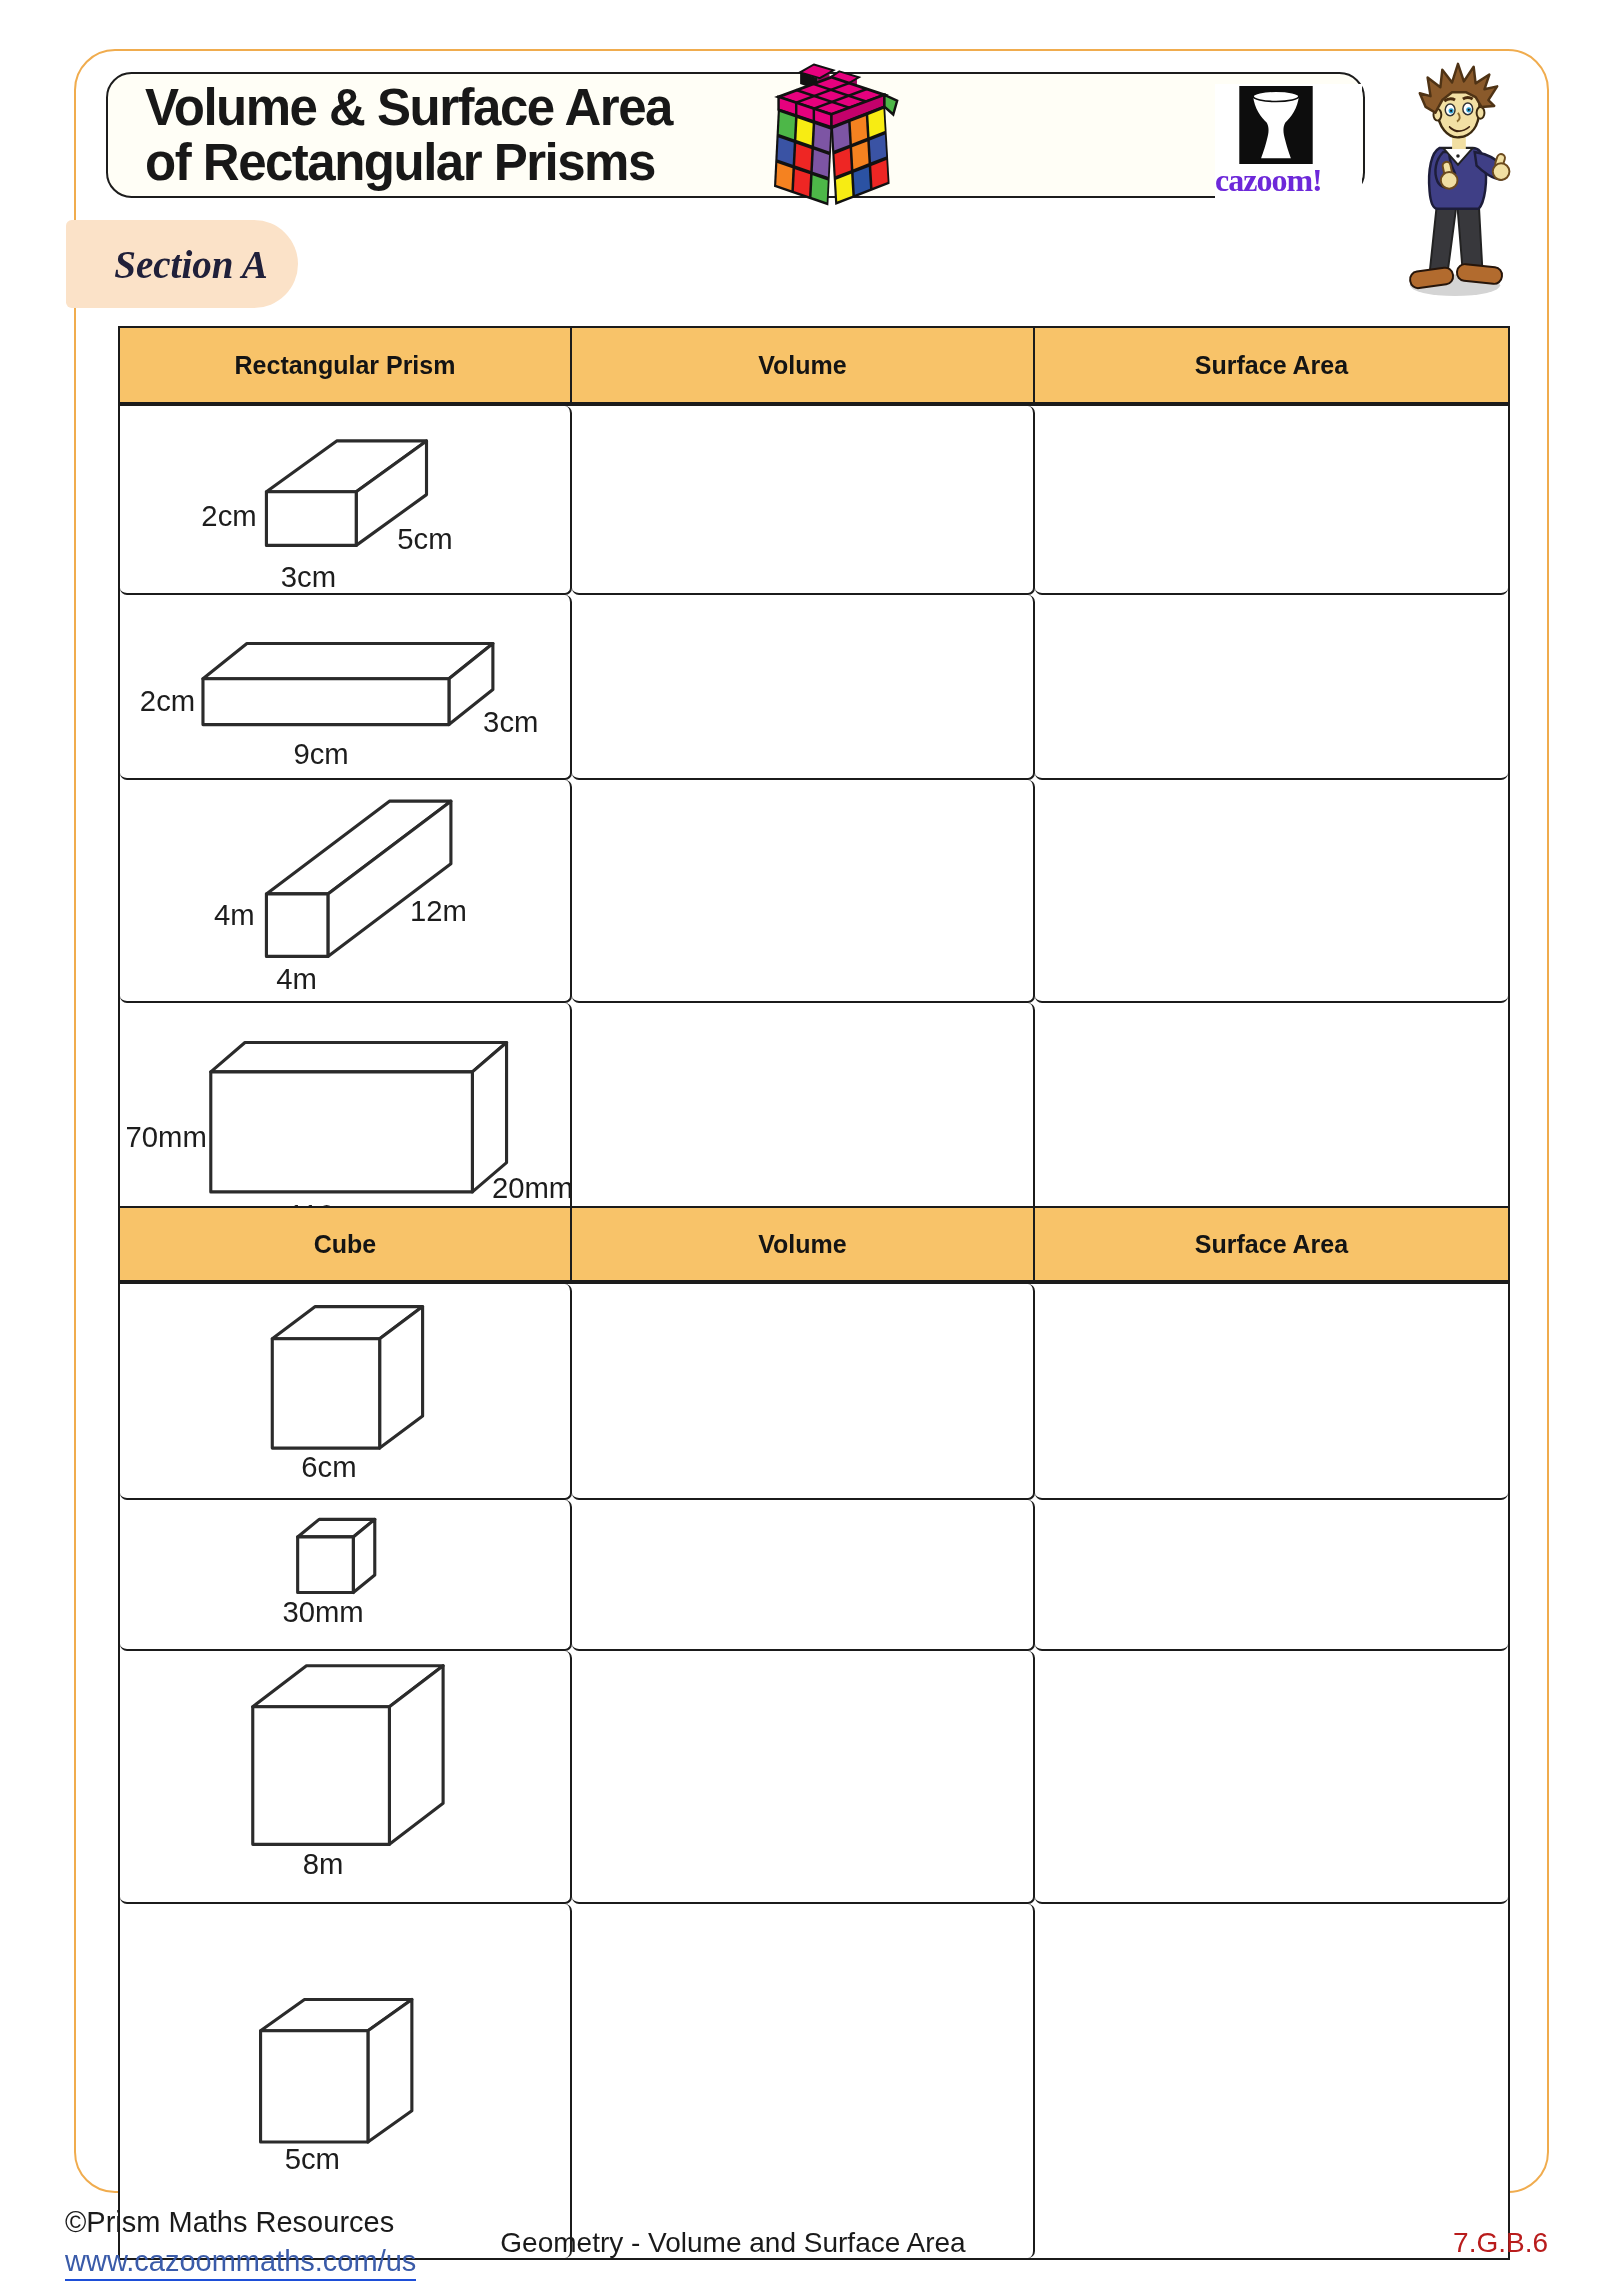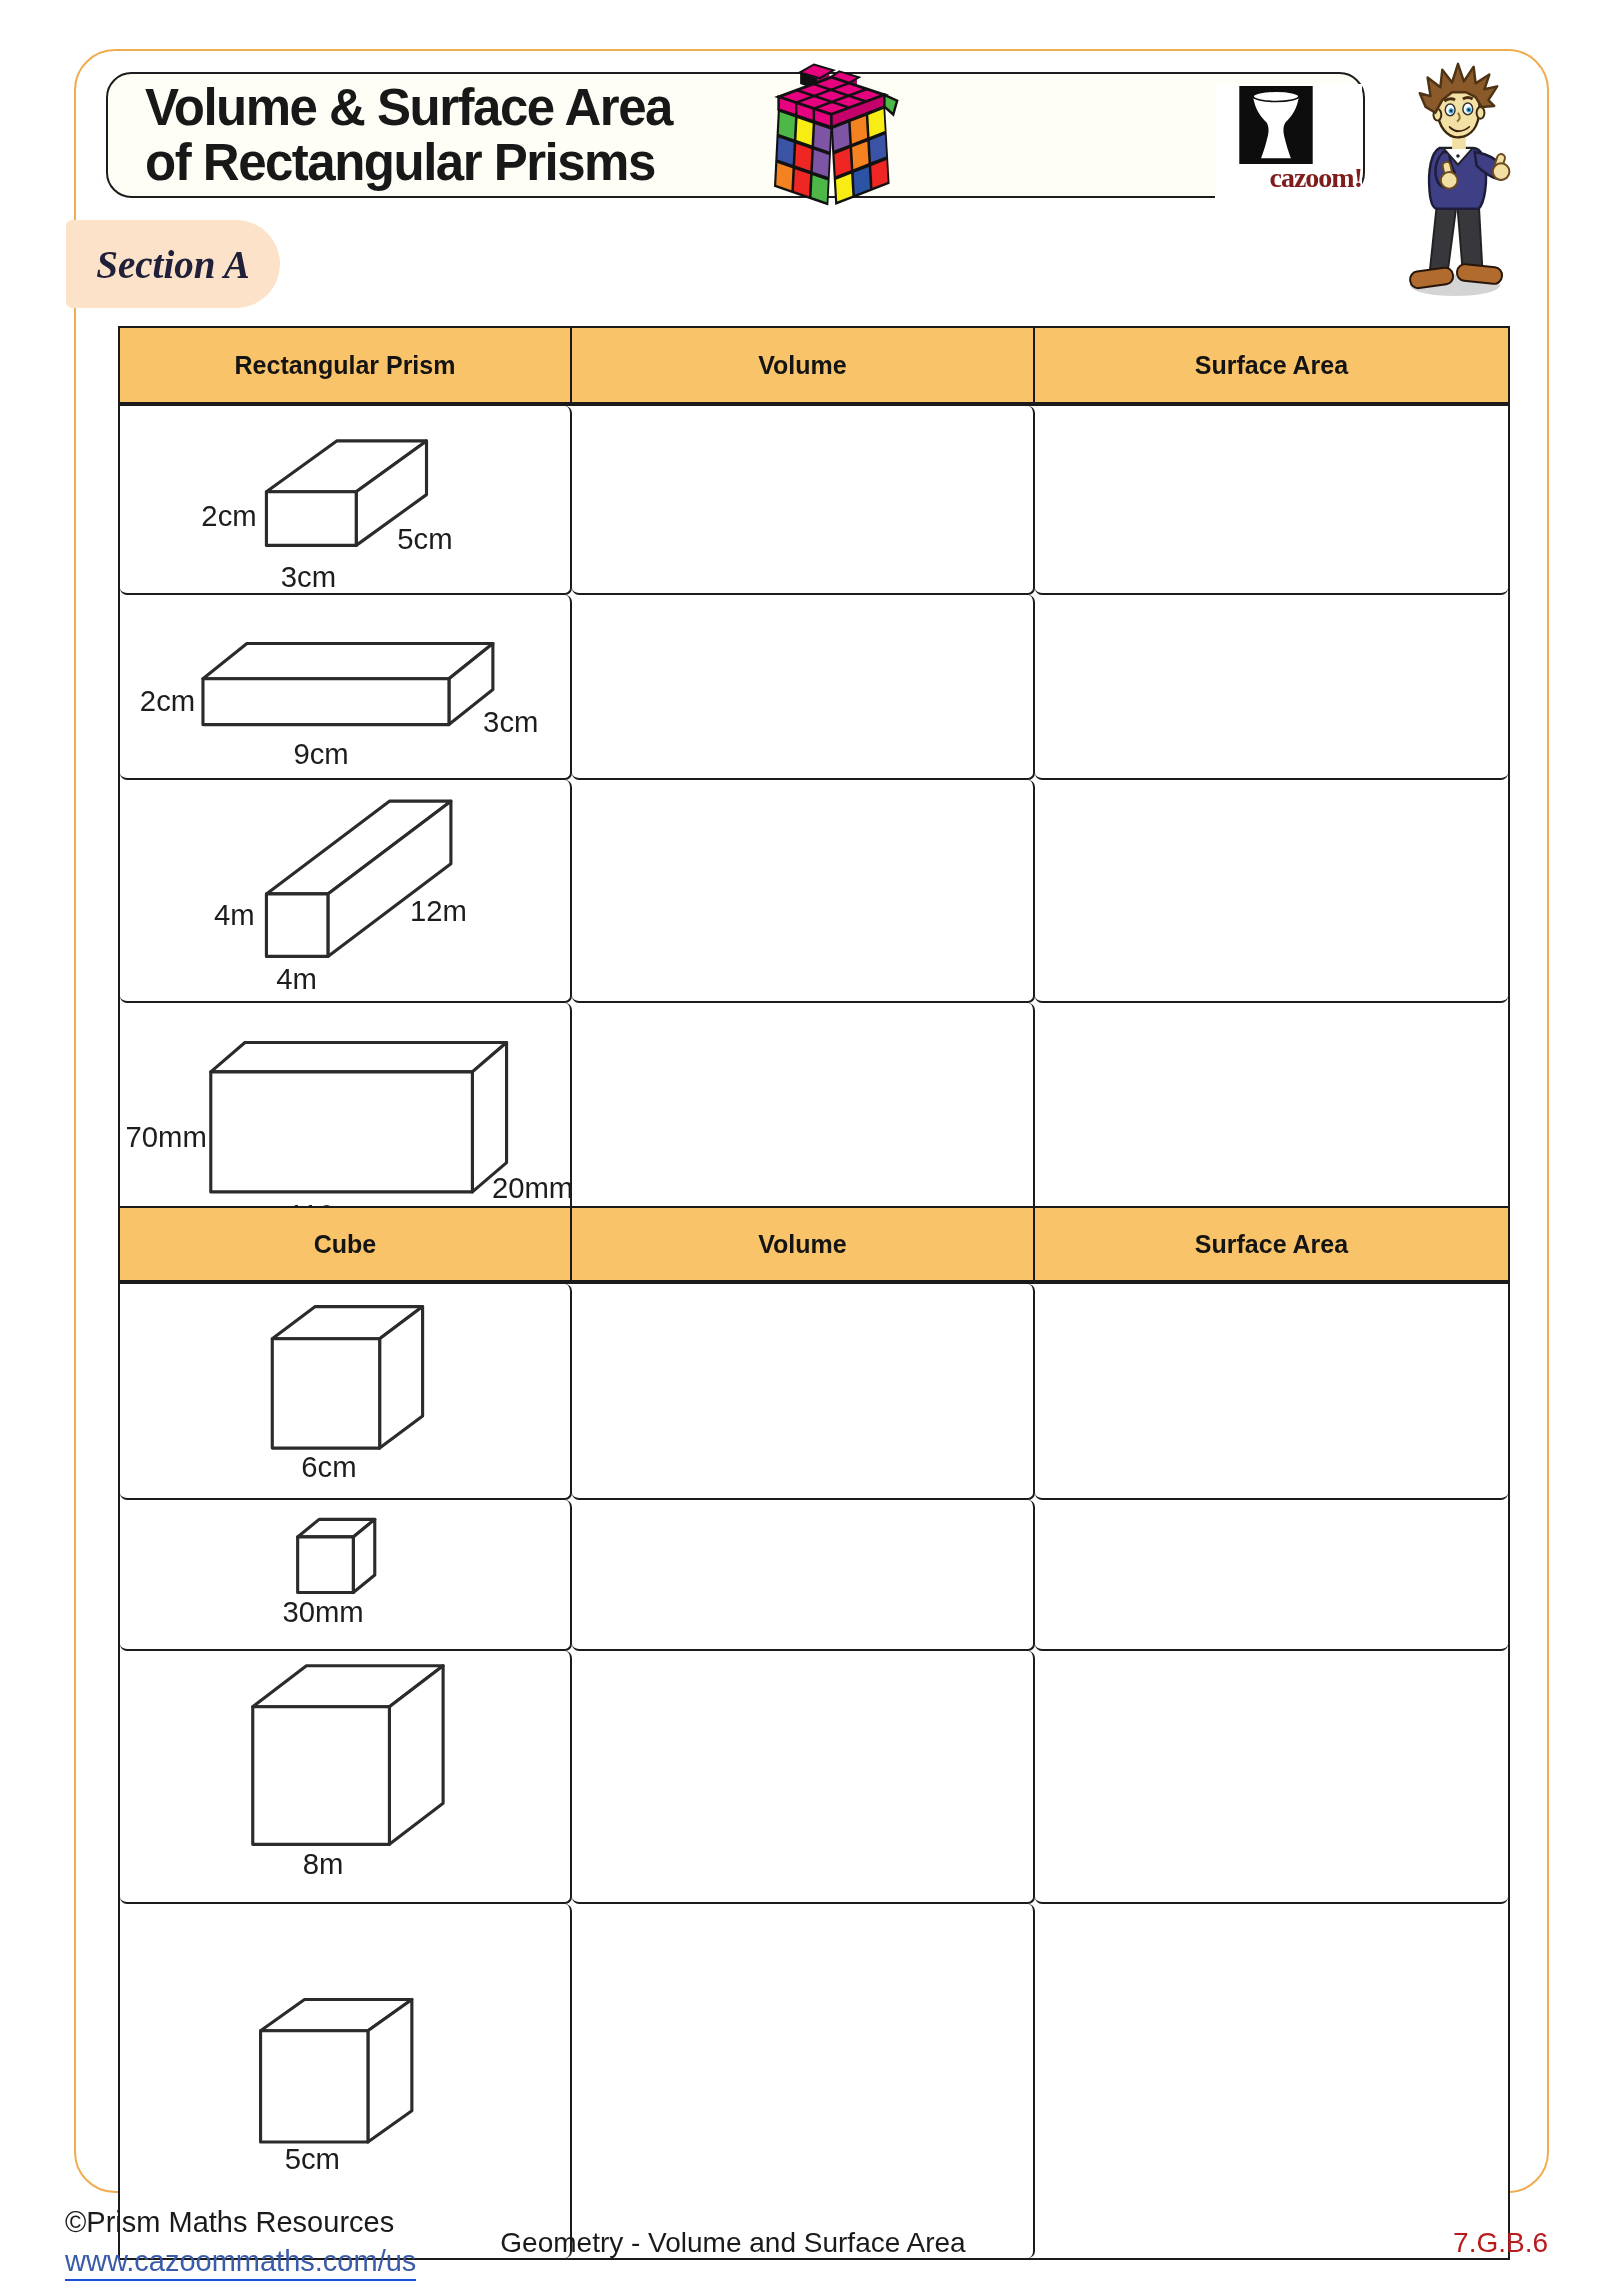--- a/index.html
+++ b/index.html
@@ -23,29 +23,29 @@
     padding-left:37px;
   }
   .title-line{
     font-size:51px;font-weight:bold;color:#181818;line-height:1.08;
     letter-spacing:-1.5px;
   }
   .rubiks{position:absolute;left:757px;top:59px;}
   .cazoom-logo{position:absolute;left:1215px;top:84px;width:147px;height:114px;background:#ffffff;}
   .cazoom-logo svg{position:absolute;left:23.5px;top:2px;}
   .cazoom-text{
-    position:absolute;left:0;top:78px;width:147px;text-align:right;
-    font-family:"Liberation Serif", serif;font-weight:bold;font-size:28px;color:#7f1d1d;
+    position:absolute;left:0;top:78px;width:147px;text-align:left;
+    font-family:"Liberation Serif", serif;font-weight:bold;font-size:32px;color:#6d28d9;
     letter-spacing:-1px;
   }
   .mascot{position:absolute;left:1398px;top:54px;}
   .section-tab{
     position:absolute;left:66px;top:220px;width:214px;height:88px;
     background:#FBE2C8;border-radius:5.9px 45px 45px 5.9px;
-    display:flex;align-items:center;justify-content:center;z-index:3;
+    display:flex;align-items:center;justify-content:center;z-index:3;padding-left:18px;
   }
   .section-tab span{
     font-family:"Liberation Serif", serif;font-style:italic;font-weight:bold;
     font-size:39px;color:#20203a;
   }
   
   .wtable{
     position:absolute;left:118px;width:1392px;
     border:2.9px solid #1b1b1b;box-sizing:border-box;background:#fff;
     display:grid;grid-template-columns:452px 463px auto;

